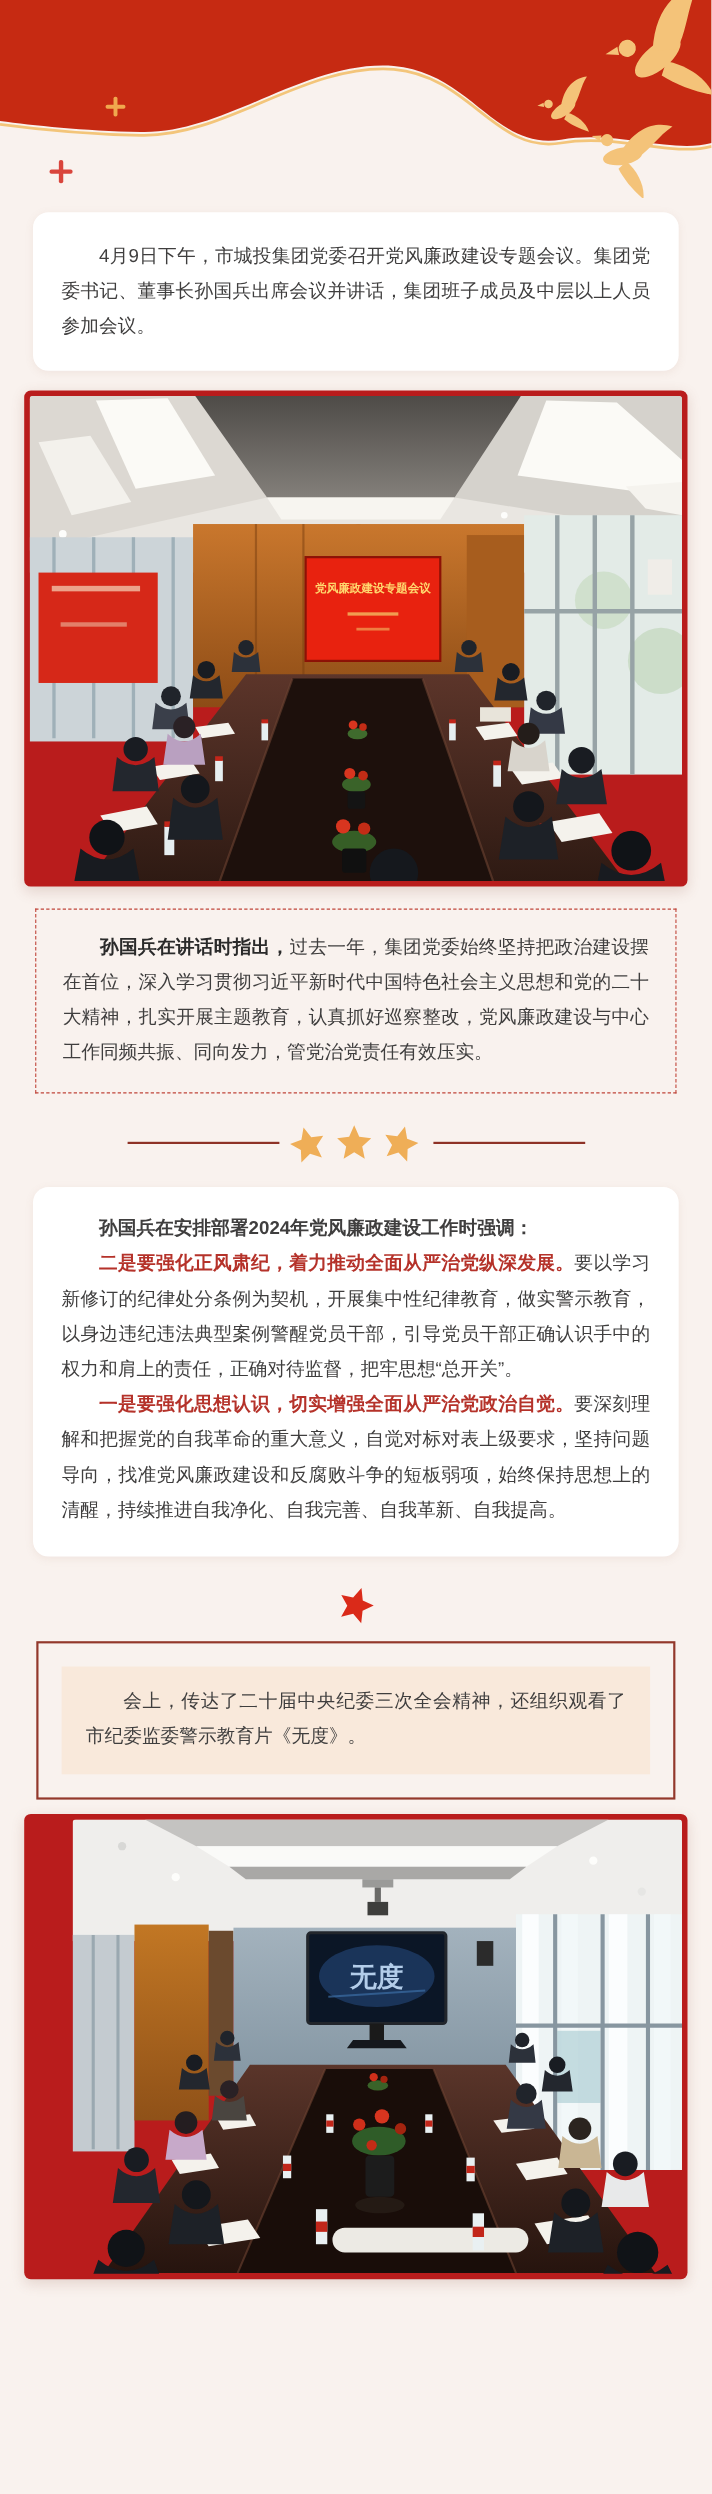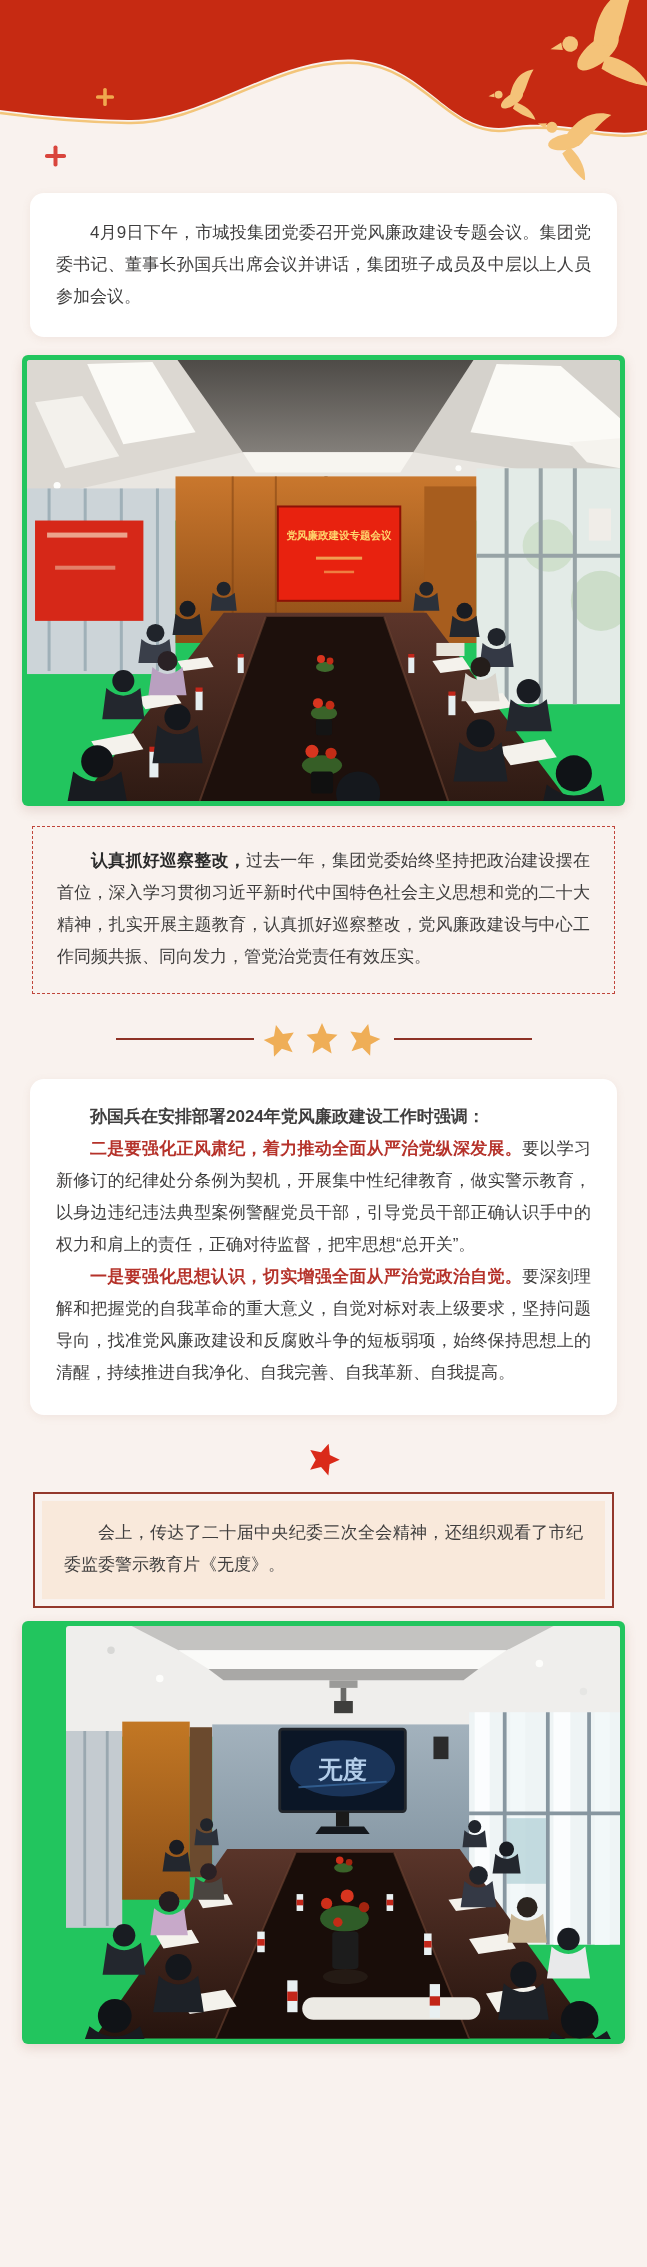--- a/index.html
+++ b/index.html
@@ -17,21 +17,21 @@
     margin:0 30px;padding:24px 26px;
     box-shadow:0 2px 8px rgba(170,120,100,.10);
   }
   .card p, .quote-box p, .notice-inner p{
     margin:0;font-size:17px;line-height:32px;color:#3f3e3e;
     text-indent:2em;text-align:justify;
   }
   .intro-card{margin-top:13px;}
 
   .photo-card{
-    margin:18px 22px 0;background:#22c55e;border-radius:6px;
+    margin:18px 22px 0;background:#b91c1c;border-radius:6px;
     padding:5px;box-shadow:0 4px 12px rgba(140,80,60,.18);
   }
   .photo-card svg{display:block;width:100%;height:auto;border-radius:3px;}
 
   .quote-box{
     margin:20px 32px 0;
     border:1px dashed #c0453a;
     padding:18px 24px 20px;
   }
   .quote-lead{font-weight:bold;color:#2a2a2a;}
@@ -43,21 +43,21 @@
   .section-card{padding:22px 26px 26px;}
   .section-heading{
     margin:0;font-size:18px;line-height:34px;font-weight:bold;color:#2c2c2c;
     text-indent:2em;
   }
   .point{margin:9px 0 0;}
   .point-lead{color:#b5322a;font-weight:bold;}
 
   .red-star-wrap{display:flex;justify-content:center;margin:24px 0 15px;}
 
-  .notice{margin:0 33px;border:2px solid #93382b;padding:7px;background:#f9f2ee;}
+  .notice{margin:0 33px;border:2px solid #93382b;padding:21px;background:#f9f2ee;}
   .notice-inner{background:#f9e9db;padding:16px 22px 18px;}
 
   .photo-card.second{margin:13px 22px 0;padding-left:44px;}
 </style>
 </head>
 <body>
 
 <div class="header">
   <svg width="647" height="180" viewBox="0 0 647 180">
     <path d="M0,0 L647,0 L647,130 C610,140 560,118 510,127 C450,137 428,66 358,60 C278,54 205,122 128,120 C75,119 30,114 0,110 Z" fill="#c62a12"></path>
@@ -272,21 +272,21 @@
       <g transform="translate(545,412)">
           <circle cx="0" cy="0" r="18" fill="#101317"></circle>
           <path d="M-27,11 Q0,33 27,11 L33,40 L-33,40 Z" fill="#181b20"></path>
         </g>
     </g>
     <circle cx="330" cy="432" r="22" fill="#15181d"></circle>
   </svg>
 </div>
 
 <div class="quote-box">
-  <p><span class="quote-lead">认真抓好巡察整改，</span><span>过去一年，集团党委始终坚持把政治建设摆在首位，深入学习贯彻习近平新时代中国特色社会主义思想和党的二十大精神，扎实开展主题教育，认真抓好巡察整改，党风廉政建设与中心工作同频共振、同向发力，管党治党责任有效压实。</span></p>
+  <p><span class="quote-lead">孙国兵在讲话时指出，</span><span>过去一年，集团党委始终坚持把政治建设摆在首位，深入学习贯彻习近平新时代中国特色社会主义思想和党的二十大精神，扎实开展主题教育，认真抓好巡察整改，党风廉政建设与中心工作同频共振、同向发力，管党治党责任有效压实。</span></p>
 </div>
 
 <div class="divider">
   <div class="line"></div>
   <div class="stars">
     <svg width="124" height="40" viewBox="0 0 124 40">
       <defs>
         <path id="star5" d="M16,1 L20.6,11.4 31.5,12.7 23.3,20.3 25.6,31.4 16,25.5 6.4,31.4 8.7,20.3 0.5,12.7 11.4,11.4 Z"></path>
       </defs>
       <use href="#star5" x="2" y="4" fill="#efae57" transform="rotate(-14 20 22)"></use>

